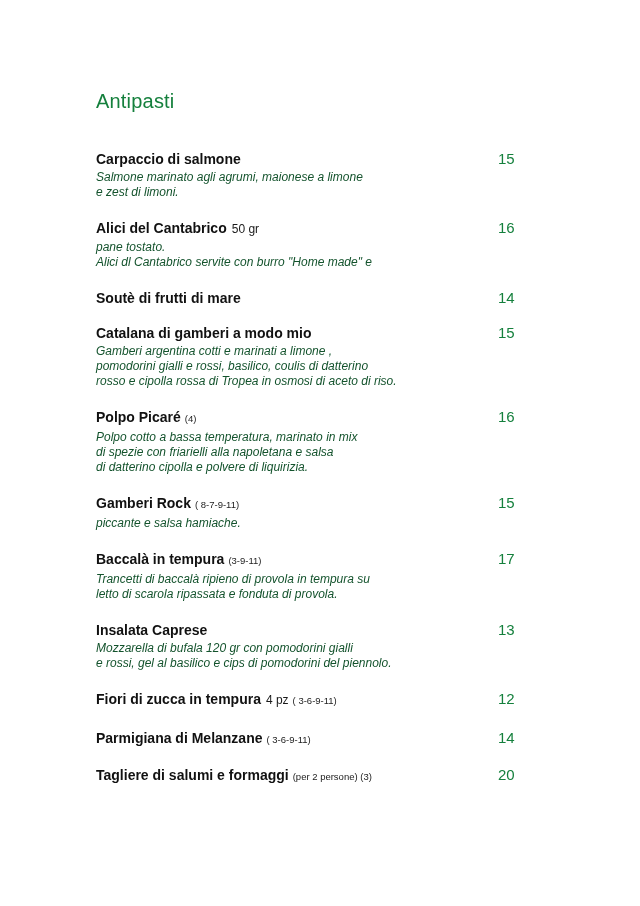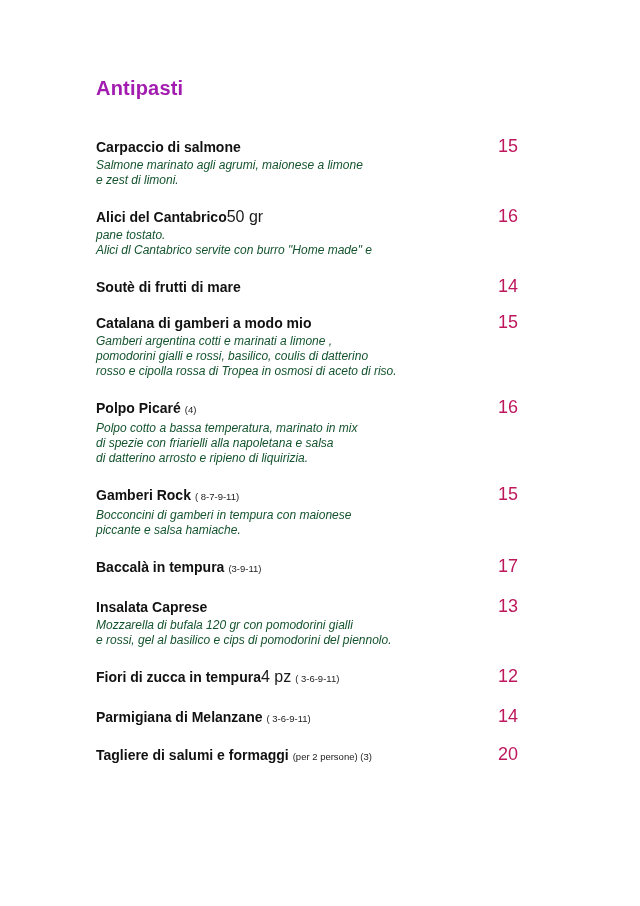--- a/index.html
+++ b/index.html
@@ -10,63 +10,64 @@
     margin: 0 auto;
     background: #ffffff;
     font-family: "Liberation Sans", sans-serif;
     color: #1a1a1a;
     box-sizing: border-box;
     padding: 72px 124px 0 96px;
     overflow: hidden;
   }
   .section-title {
     font-size: 20px;
-    font-weight: 700;
+    font-weight: 400;
     line-height: 26px;
-    margin: 3px 0 36px 0;
-    color: #a21caf;
+    margin: 16px 0 36px 0;
+    color: #15803d;
     letter-spacing: 0.2px;
   }
   .menu-list { width: 420px; }
   .item { margin-bottom: 19px; }
   .item.no-desc { margin-bottom: 17px; }
   .item-row {
     display: flex;
     align-items: baseline;
     line-height: 18px;
     margin-bottom: 1px;
   }
   .item-name {
     font-size: 14px;
     font-weight: 700;
     color: #111111;
     white-space: nowrap;
   }
   .item-suffix {
-    font-size: 16px;
+    font-size: 12px;
     font-weight: 400;
+    margin-left: 5px;
     color: #1a1a1a;
     white-space: nowrap;
     text-align: right;
   }
   .item-note {
     font-size: 9.5px;
     font-weight: 400;
     margin-left: 4px;
     color: #222222;
     white-space: nowrap;
   }
   .item-price {
     margin-left: auto;
     width: 18px;
     flex-shrink: 0;
     text-align: left;
-    font-size: 18px;
+    font-size: 15px;
     font-weight: 400;
-    color: #be185d;
+    color: #15803d;
   }
   .item-desc { margin-top: 2px; }
   .desc-line {
     font-style: italic;
     font-size: 12px;
     line-height: 15px;
     color: #14532d;
   }
 </style>
 </head>
@@ -115,39 +116,42 @@
       </div>
       <div class="item">
         <div class="item-row">
           <span class="item-name">Polpo Picaré</span>
           <span class="item-note">(4)</span>
           <span class="item-price">16</span>
         </div>
         <div class="item-desc">
           <div class="desc-line">Polpo cotto a bassa temperatura, marinato in mix</div>
           <div class="desc-line">di spezie con friarielli alla napoletana e salsa</div>
-          <div class="desc-line">di datterino arrosto e ripieno di liquirizia.</div>
+          <div class="desc-line">di datterino cipolla e polvere di liquirizia.</div>
         </div>
       </div>
       <div class="item">
         <div class="item-row">
           <span class="item-name">Gamberi Rock</span>
           <span class="item-note">( 8-7-9-11)</span>
           <span class="item-price">15</span>
         </div>
         <div class="item-desc">
-          <div class="desc-line">Bocconcini di gamberi in tempura con maionese</div>
           <div class="desc-line">piccante e salsa hamiache.</div>
         </div>
       </div>
       <div class="item">
         <div class="item-row">
           <span class="item-name">Baccalà in tempura</span>
           <span class="item-note">(3-9-11)</span>
           <span class="item-price">17</span>
+        </div>
+        <div class="item-desc">
+          <div class="desc-line">Trancetti di baccalà ripieno di provola in tempura su</div>
+          <div class="desc-line">letto di scarola ripassata e fonduta di provola.</div>
         </div>
       </div>
       <div class="item">
         <div class="item-row">
           <span class="item-name">Insalata Caprese</span>
           <span class="item-price">13</span>
         </div>
         <div class="item-desc">
           <div class="desc-line">Mozzarella di bufala 120 gr con pomodorini gialli</div>
           <div class="desc-line">e rossi, gel al basilico e cips di pomodorini del piennolo.</div>

